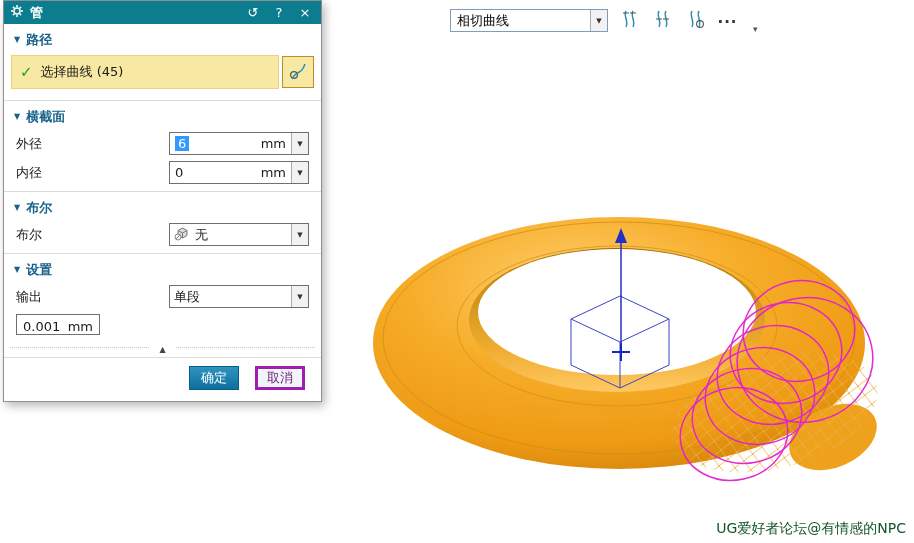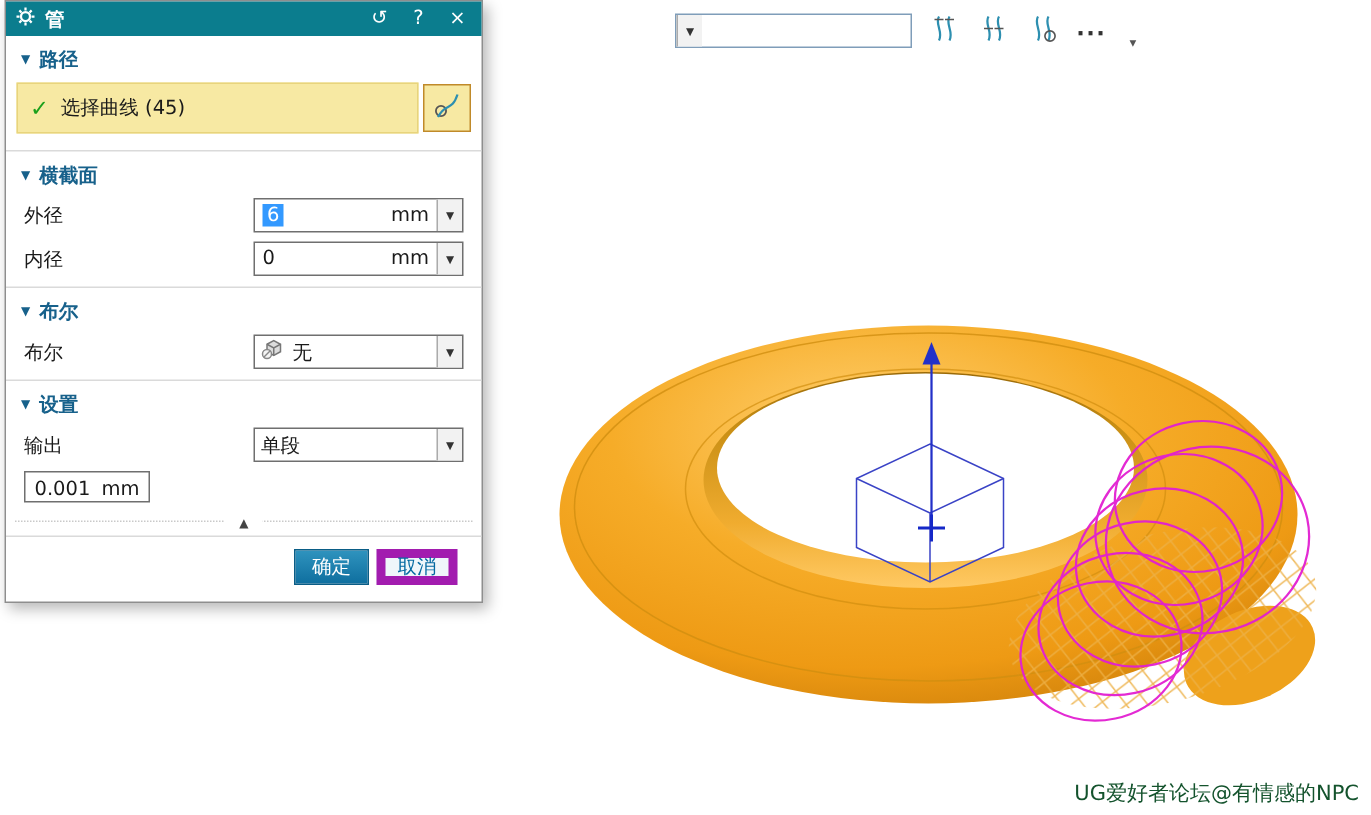--- a/index.html
+++ b/index.html
@@ -32,24 +32,24 @@
            border-left:1px solid #ABABAB;background:#F2F2F2;font-size:7px;color:#333}
   .dropdown{display:flex;align-items:center;width:140px;height:23px;border:1px solid #6F6F6F;background:#fff;gap:5px;padding-left:4px}
   .dropdown .val{flex:1}
   .tolfield{display:flex;align-items:flex-end;width:84px;height:21px;border:1px solid #6F6F6F;background:#fff;
             justify-content:space-between;padding:0 6px}
   .result-row{display:flex;align-items:center;justify-content:flex-end;gap:7px;padding:8px 10px 6px}
   .sq-btn{width:24px;height:24px;border:1px solid #7F7F7F;background:#fff;display:flex;align-items:center;justify-content:center}
   .gripper{position:relative;height:14px;margin-top:2px;text-align:center}
   .gripper::before{content:"";position:absolute;left:6px;right:6px;top:7px;border-top:1px dotted #C9C9C9}
   .gripper .gr{position:relative;background:#fff;padding:0 9px;font-size:8px;color:#444}
-  .btnrow{display:flex;justify-content:flex-end;gap:5px;padding:8px 16px 11px;border-top:1px solid #DADADA;margin-top:3px}
+  .btnrow{display:flex;justify-content:flex-end;gap:16px;padding:8px 16px 11px;border-top:1px solid #DADADA;margin-top:3px}
   .btn{height:24px;min-width:50px;padding:0 8px;font-size:13px;display:flex;align-items:center;justify-content:center;cursor:default}
   .btn.ok{background:linear-gradient(#2F93BE,#0F6F9F);border:1px solid #0A5D86;color:#fff}
-  .btn.cancel{background:#EFF6FA;border:6px solid #a21caf;color:#0369a1}
+  .btn.cancel{background:#EFF6FA;border:3px solid #a21caf;color:#701a75}
 
   
   .toolbar{position:absolute;left:450px;top:9px;display:flex;align-items:flex-start;gap:8px;z-index:8}
   .rule-dd{display:flex;align-items:center;width:158px;height:23px;border:1px solid #7F9DB9;background:#fff;font-size:13px}
   .rule-dd .val{flex:1;padding-left:6px}
   .tool-ic{width:25px;height:24px;display:flex;align-items:center;justify-content:center}
   .more{font-size:15px;font-weight:bold;color:#333;letter-spacing:1px;padding-top:1px}
   .overflow{position:absolute;left:303px;top:15px;font-size:9px;color:#555}
 </style>
 </head>
@@ -212,20 +212,21 @@
     </div>
 
     <div class="btnrow">
       <div class="btn ok">确定</div>
       <div class="btn cancel">取消</div>
     </div>
   </div>
 
   <div class="toolbar">
     <div class="rule-dd">
+      <span class="val">相切曲线</span>
       <span class="ddarrow">▼</span>
     </div>
     <div class="tool-ic">
       <span>
         <svg width="22" height="22" viewBox="0 0 22 22">
           <path d="M8 3 C5 8 11 13 8 19 M15 3 C12 8 18 13 15 19" fill="none" stroke="#2D8FB0" stroke-width="1.5"></path>
           <path d="M5 5 h6 M12 5 h6" stroke="#555" stroke-width="1.1"></path>
         </svg>
       </span>
     </div>

